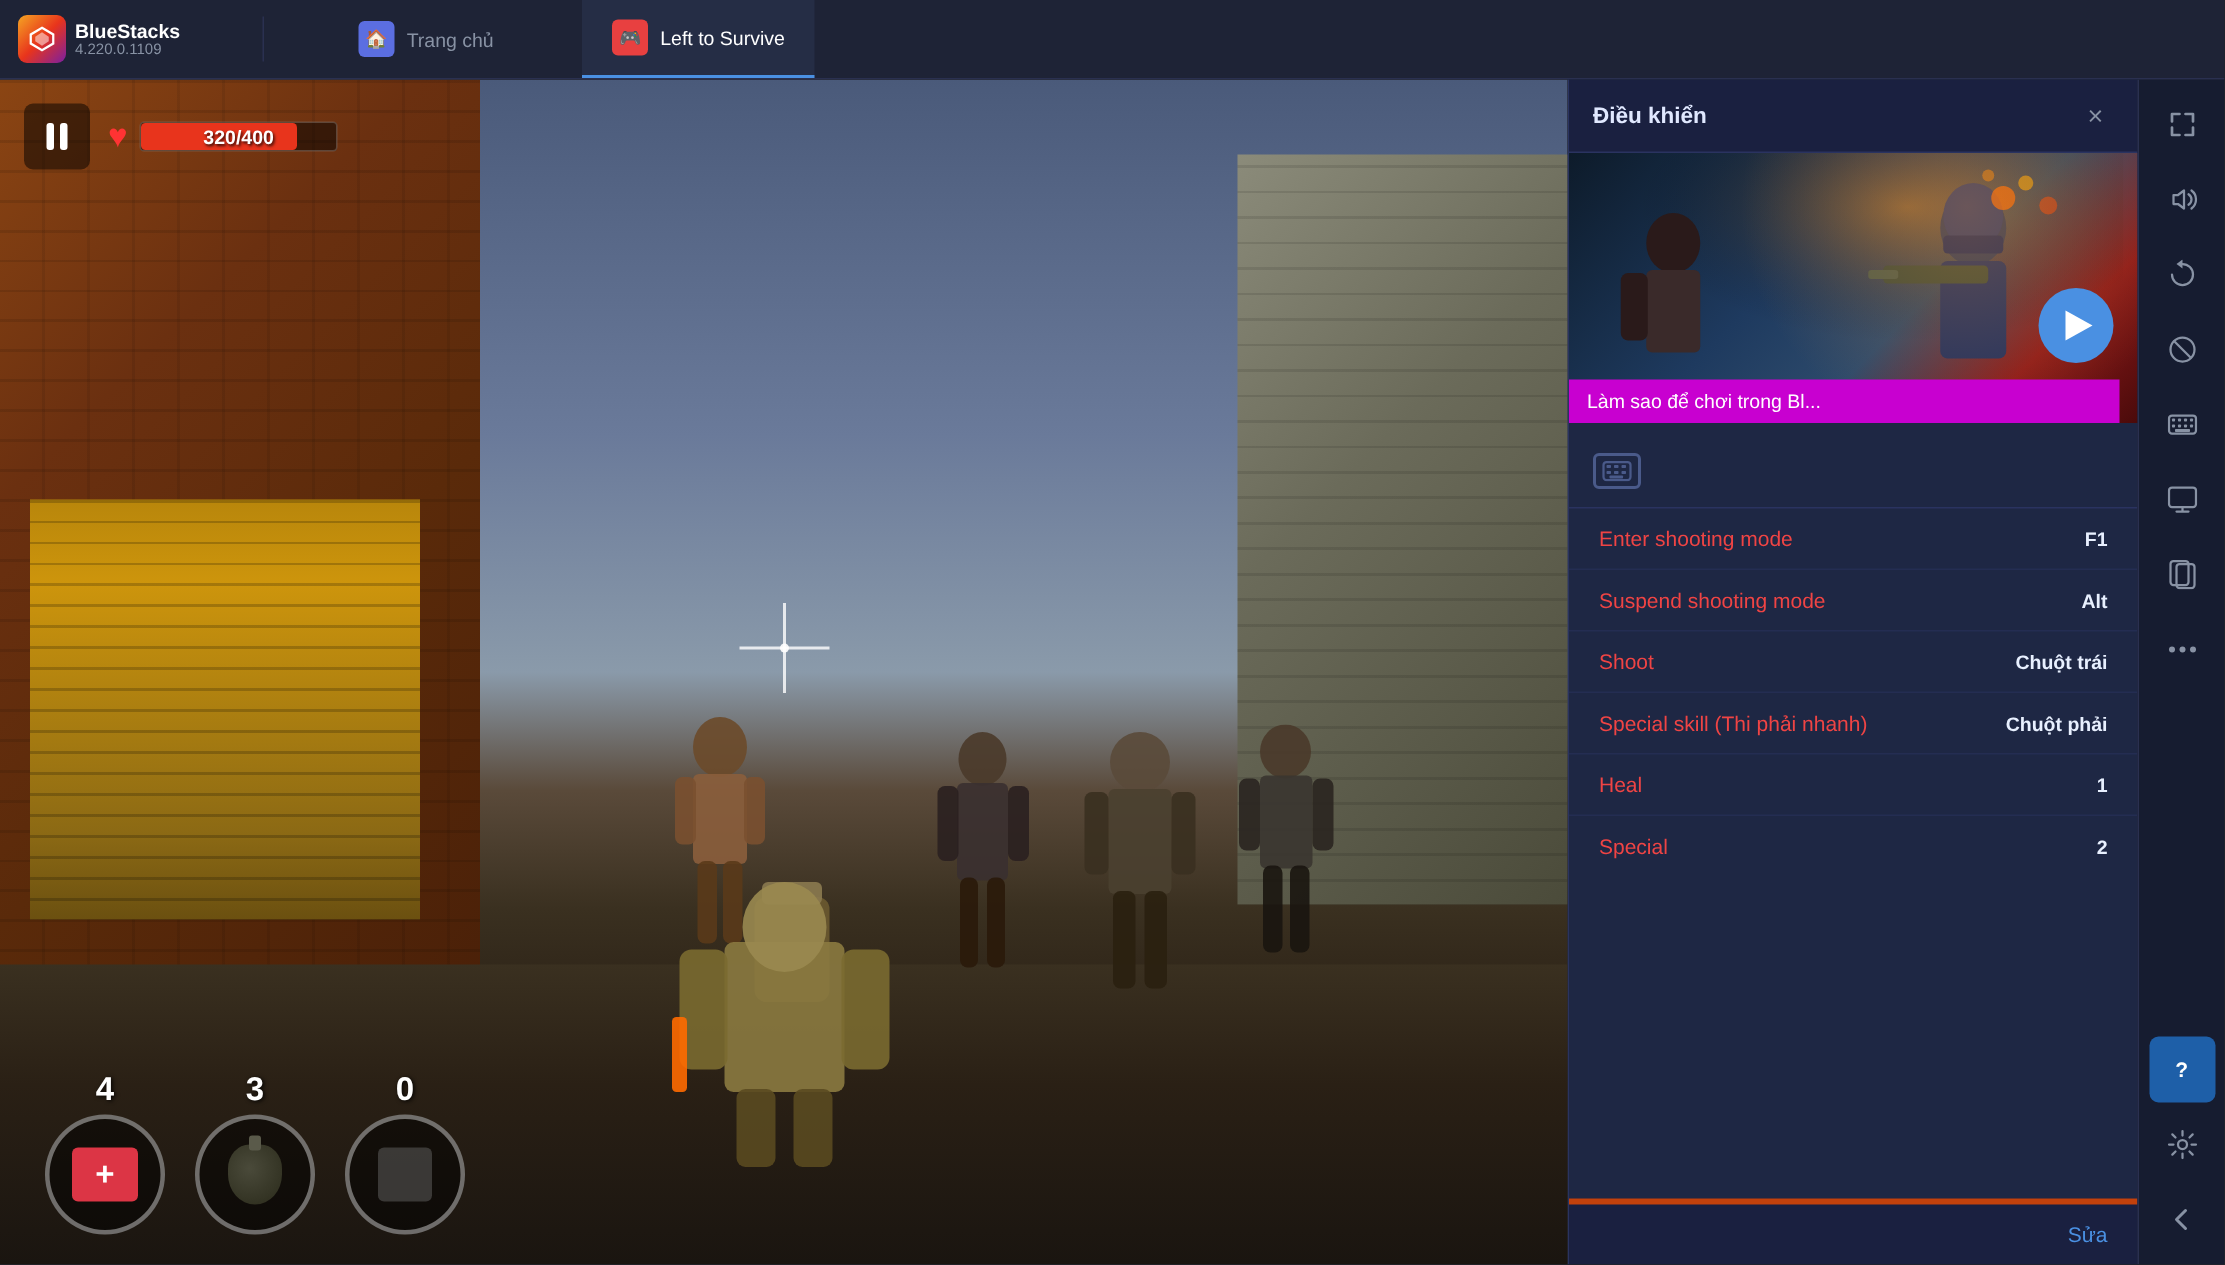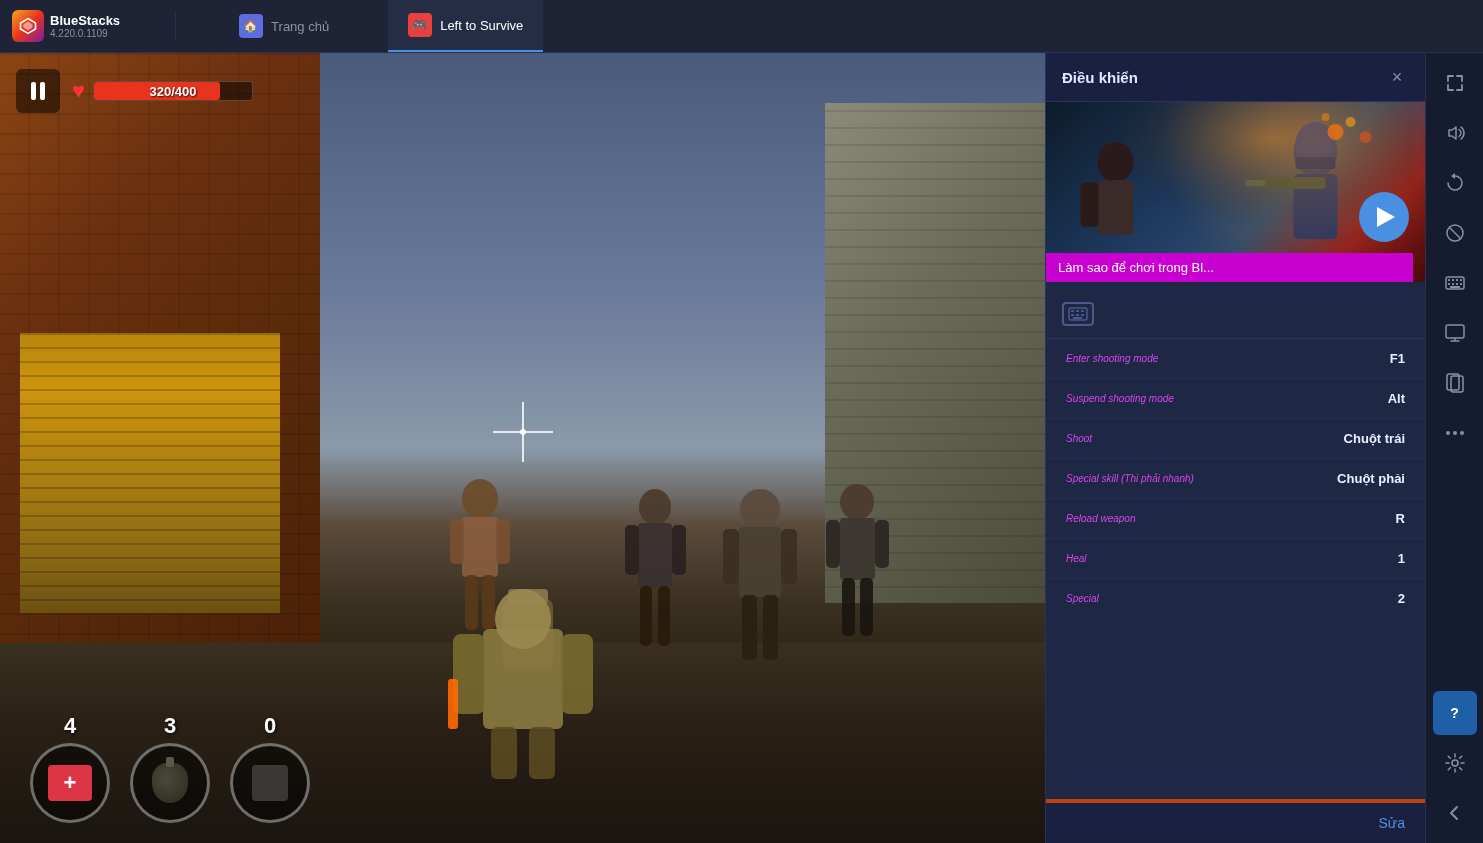--- a/index.html
+++ b/index.html
@@ -269,21 +269,21 @@
     .health-container {
       display: flex;
       align-items: center;
       gap: 8px;
     }
     .heart-icon {
       color: #ff3333;
       font-size: 22px;
     }
     .health-bar-bg {
-      width: 160px;
+      width: 132px;
       height: 20px;
       background: rgba(0,0,0,0.5);
       border-radius: 3px;
       border: 1px solid rgba(255,255,255,0.2);
       position: relative;
       display: flex;
       align-items: center;
       justify-content: center;
     }
     .health-bar-fill {
@@ -493,24 +493,23 @@
 
     .control-row {
       display: flex;
       align-items: center;
       justify-content: space-between;
       padding: 12px 20px;
       border-bottom: 1px solid rgba(42,51,96,0.5);
     }
     .control-row:last-child { border-bottom: none; }
     .control-label {
-      color: #d946ef;
-      font-size: 10px;
+      color: #ef4444;
+      font-size: 14px;
       flex: 1;
-      font-style: italic;
     }
     .control-key {
       color: #e8f0ff;
       font-size: 13px;
       font-weight: 600;
       text-align: right;
     }
 
     
     .panel-footer {
@@ -794,24 +793,20 @@
           </div>
           <div class="control-row">
             <span class="control-label">Shoot</span>
             <span class="control-key">Chuột trái</span>
           </div>
           <div class="control-row">
             <span class="control-label">Special skill (Thi phải nhanh)</span>
             <span class="control-key">Chuột phải</span>
           </div>
           <div class="control-row">
-            <span class="control-label">Reload weapon</span>
-            <span class="control-key">R</span>
-          </div>
-          <div class="control-row">
             <span class="control-label">Heal</span>
             <span class="control-key">1</span>
           </div>
           <div class="control-row">
             <span class="control-label">Special</span>
             <span class="control-key">2</span>
           </div>
         </div>
     </div>
 

